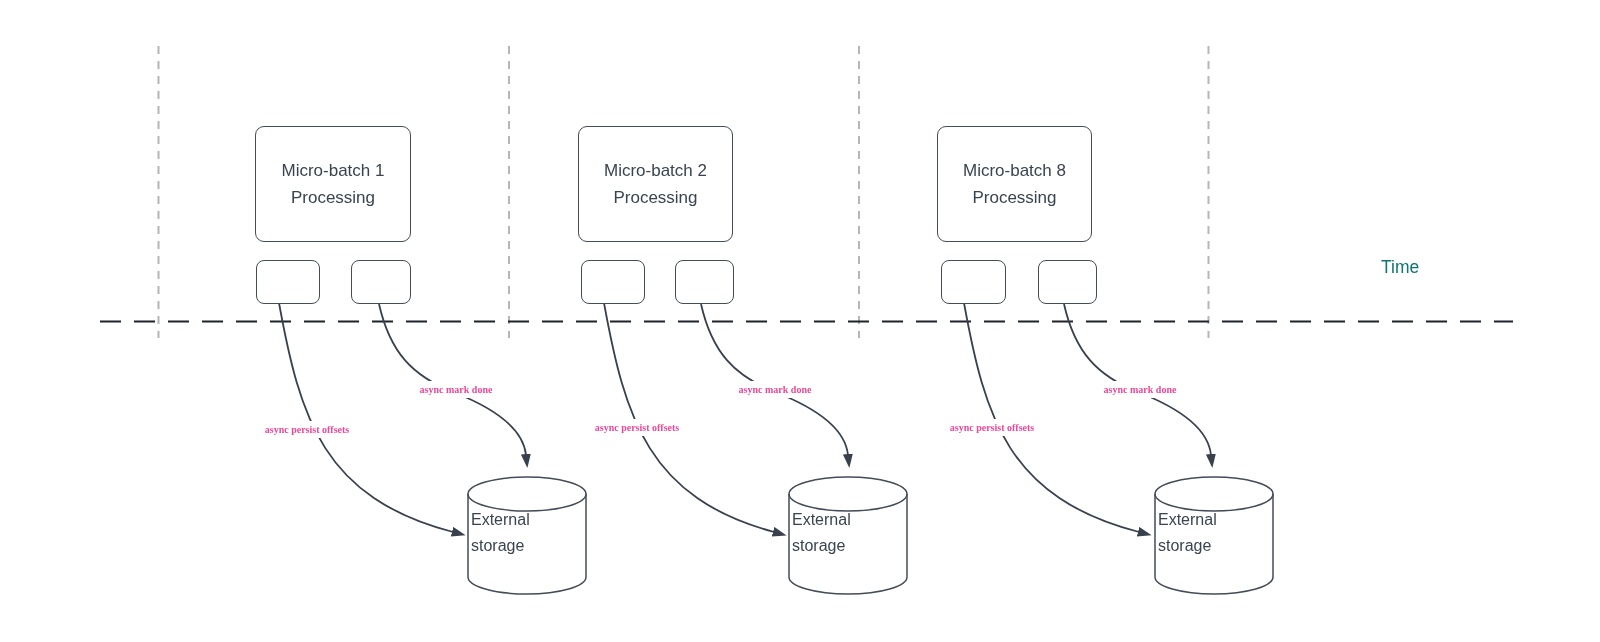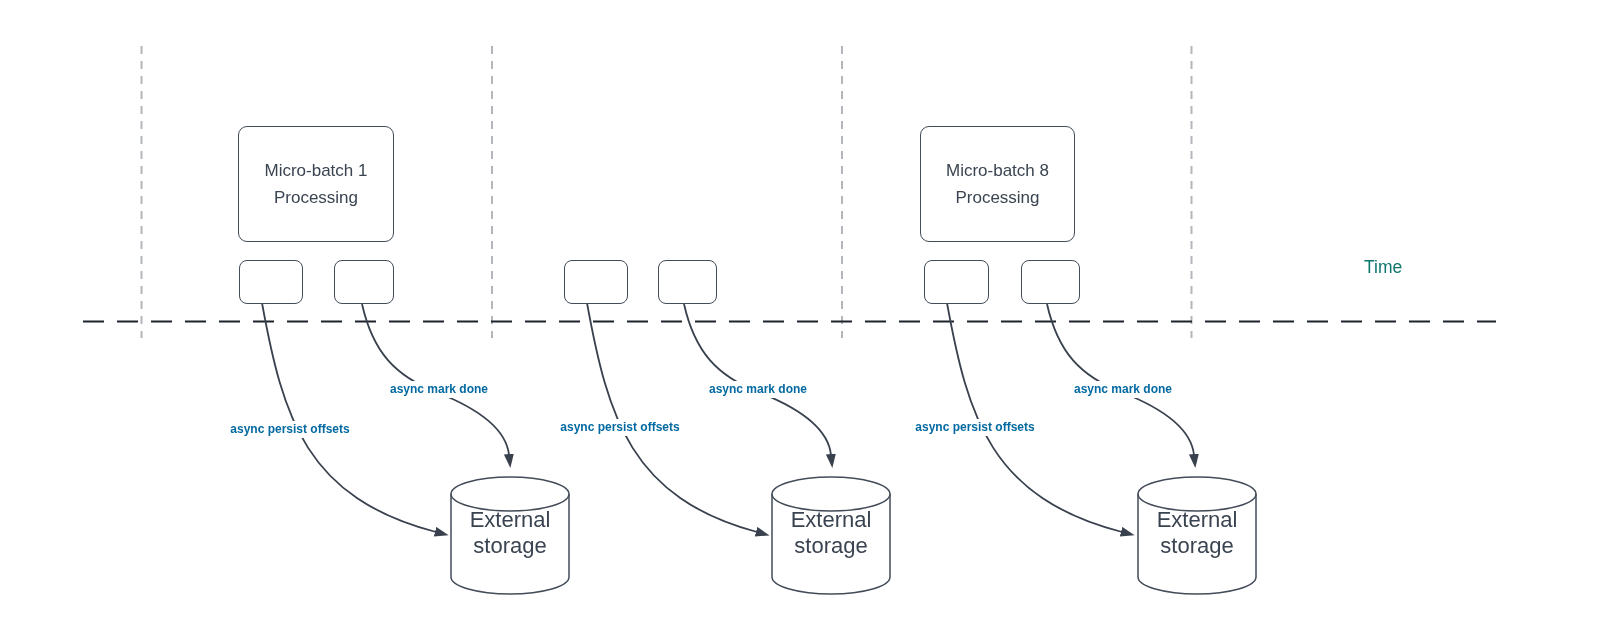--- a/index.html
+++ b/index.html
@@ -3,20 +3,21 @@
 <meta charset="utf-8">
 <style>
   html, body { margin: 0; padding: 0; background: #ffffff; }
   .canvas {
     position: relative;
     width: 1496px;
     height: 642px;
     background: #ffffff;
     font-family: "Liberation Sans", sans-serif;
     overflow: hidden;
+    margin-left: 17px;
   }
   svg.layer { position: absolute; left: 0; top: 0; }
 
   .proc-box {
     position: absolute;
     top: 126px;
     height: 116px;
     background: #ffffff;
     border: 1.5px solid #434c58;
     border-radius: 9px;
@@ -36,34 +37,34 @@
     height: 44px;
     background: #ffffff;
     border: 1.4px solid #434c58;
     border-radius: 8px;
     box-sizing: border-box;
   }
   .flow-label {
     position: absolute;
     transform: translateX(-50%);
     white-space: nowrap;
-    font-size: 12px;
+    font-size: 10px;
     font-weight: 700;
-    color: #0369a1;
+    color: #ec4899;
     background: #ffffff;
     padding: 0 2px;
     line-height: 17px;
+    font-family: Liberation Serif, serif;
   }
   .storage-label {
     position: absolute;
     top: 507px;
     width: 112px;
     transform: translateX(-50%);
-    text-align: center;
-    font-size: 22px;
+    font-size: 16px;
     line-height: 26px;
     color: #3a4450;
   }
   .time-label {
     position: absolute;
     left: 1364px;
     top: 257px;
     font-size: 17.5px;
     color: #0f766e;
   }
@@ -113,20 +114,23 @@
 
   <div class="proc-box" style="left:238px; width:156px;">
     <span>Micro-batch 1 Processing</span>
   </div>
   <div class="mini-box" style="left:239px; width:64px;"></div>
   <div class="mini-box" style="left:334px; width:60px;"></div>
   <div class="flow-label" style="left:290px; top:421px;">async persist offsets</div>
   <div class="flow-label" style="left:439px; top:381px;">async mark done</div>
   <div class="storage-label" style="left:510px;">External storage</div>
 
+  <div class="proc-box" style="left:561px; width:155px;">
+    <span>Micro-batch 2 Processing</span>
+  </div>
   <div class="mini-box" style="left:564px; width:64px;"></div>
   <div class="mini-box" style="left:658px; width:59px;"></div>
   <div class="flow-label" style="left:620px; top:419px;">async persist offsets</div>
   <div class="flow-label" style="left:758px; top:381px;">async mark done</div>
   <div class="storage-label" style="left:831px;">External storage</div>
 
   <div class="proc-box" style="left:920px; width:155px;">
     <span>Micro-batch 8 Processing</span>
   </div>
   <div class="mini-box" style="left:924px; width:65px;"></div>

